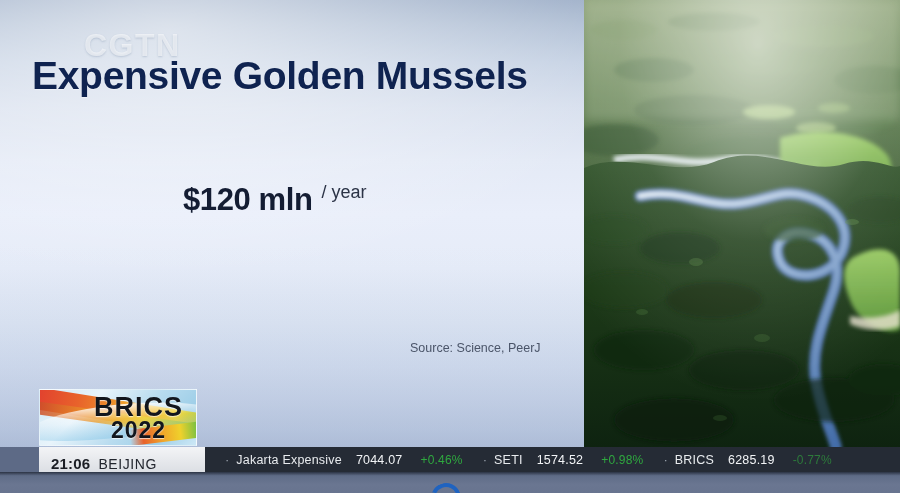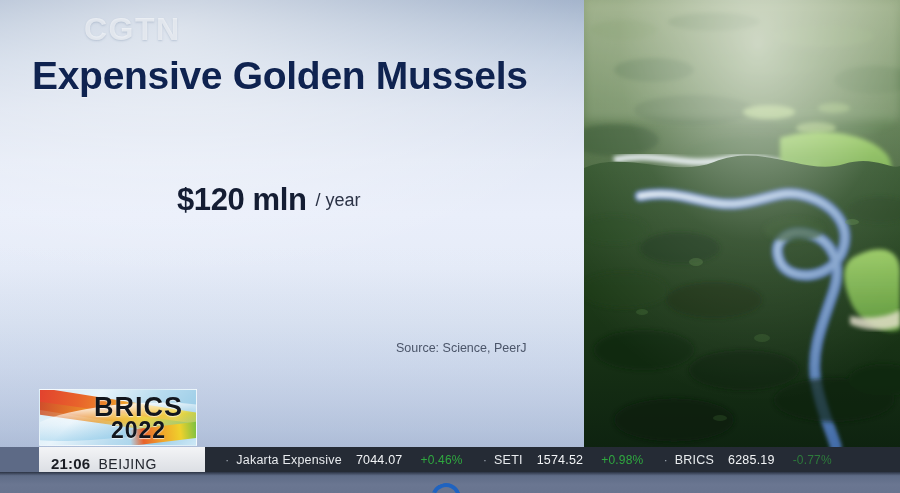--- a/index.html
+++ b/index.html
@@ -32,50 +32,50 @@
     background:radial-gradient(ellipse at 30% 30%, rgba(255,255,255,.55) 0%, rgba(255,255,255,0) 62%);
     pointer-events:none;
   }
   .panel-sheen2 {
     position:absolute; left:0; bottom:0; width:100%; height:45%;
     background:linear-gradient(to bottom, rgba(255,255,255,0) 0%, rgba(172,190,218,.32) 100%);
     pointer-events:none;
   }
 
   .watermark {
-    position:absolute; left:84px; top:11px;
+    position:absolute; left:84px; top:27px;
     font-size:32px; font-weight:700; letter-spacing:1.5px;
     color:rgba(255,255,255,.58);
     text-shadow:0 1px 2px rgba(120,140,170,.35);
   }
 
   .headline {
     position:absolute; left:32px; top:54px;
     font-size:39px; font-weight:700; letter-spacing:-.3px;
     color:#0f2350; white-space:nowrap;
     text-shadow:0 1px 1px rgba(255,255,255,.45);
   }
 
   .stat-block { position:absolute; left:177px; top:170px; }
   .stat-pct {
     font-size:31px; font-weight:700; color:#141d33; letter-spacing:-.4px;
     line-height:1.0;
   }
   .stat-money-row {
-    margin-top:12px; display:flex; align-items:center; white-space:nowrap;
+    margin-top:12px; display:flex; align-items:flex-start; white-space:nowrap;margin-left:6px;
   }
   .stat-money {
     font-size:31px; font-weight:700; color:#141d33; letter-spacing:-.4px;
   }
   .stat-per {
     font-size:18px; font-weight:400; color:#2b3346; margin-left:9px;
   }
 
   .source-note {
-    position:absolute; left:396px; top:341px;
+    position:absolute; left:410px; top:341px;
     font-size:12.5px; font-weight:400; color:#4b5569; white-space:nowrap;text-align:center;
   }
 
   
   .brics-logo {
     position:absolute; left:39px; top:389px; width:158px; height:57px;
     background:linear-gradient(135deg,#cfe6f3 0%,#e8f4fb 30%,#b9dcef 58%,#9fcfe8 80%,#cde8f6 100%);
     border:1px solid rgba(255,255,255,.6);
     overflow:hidden;
   }

